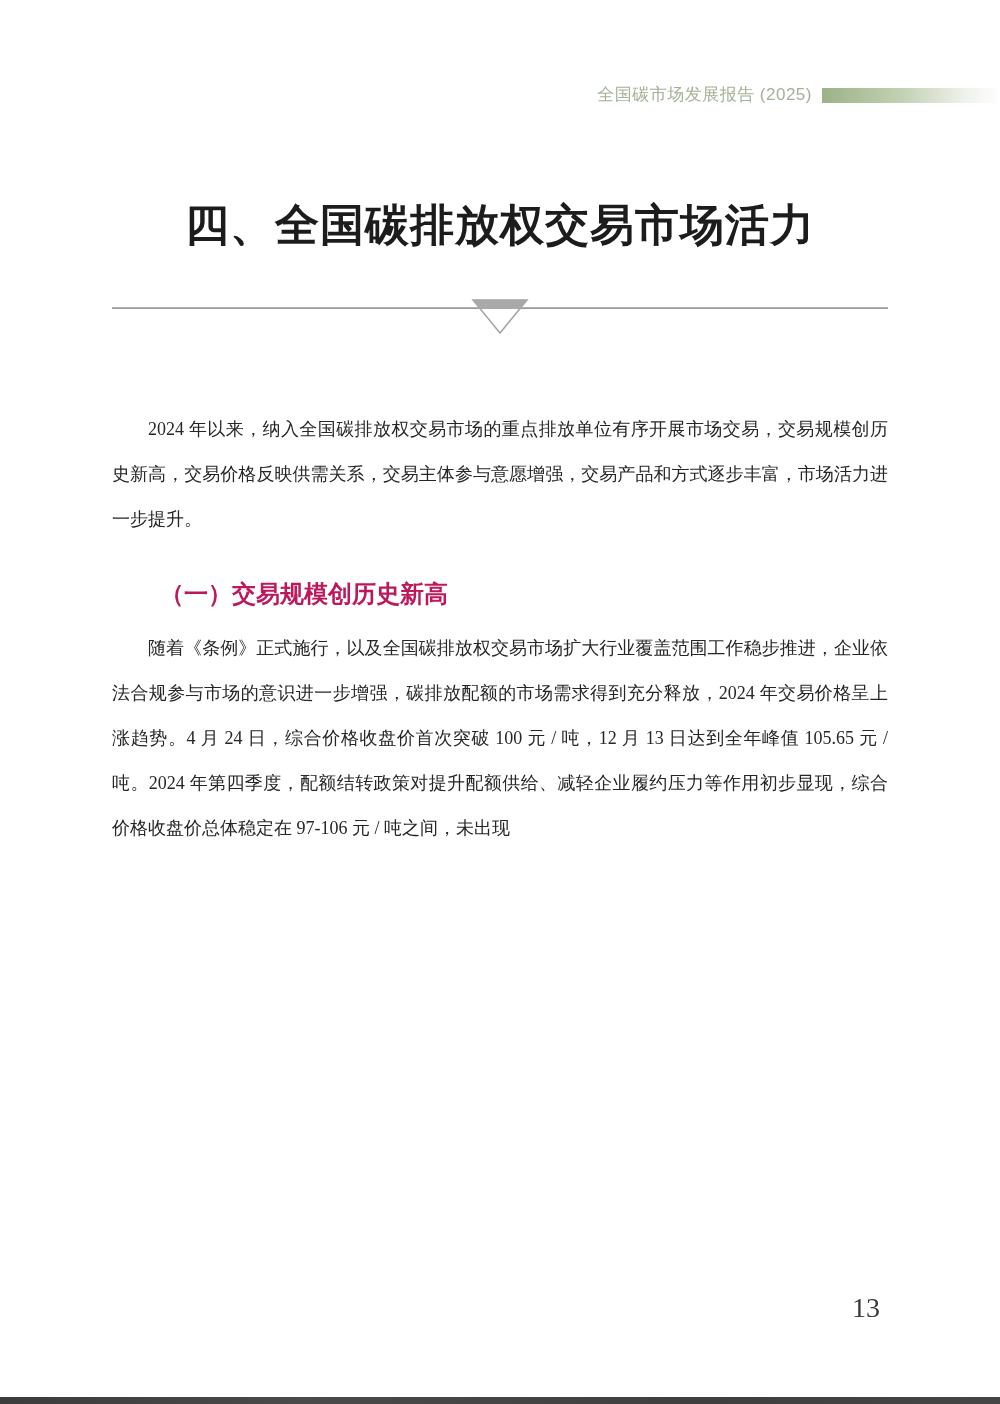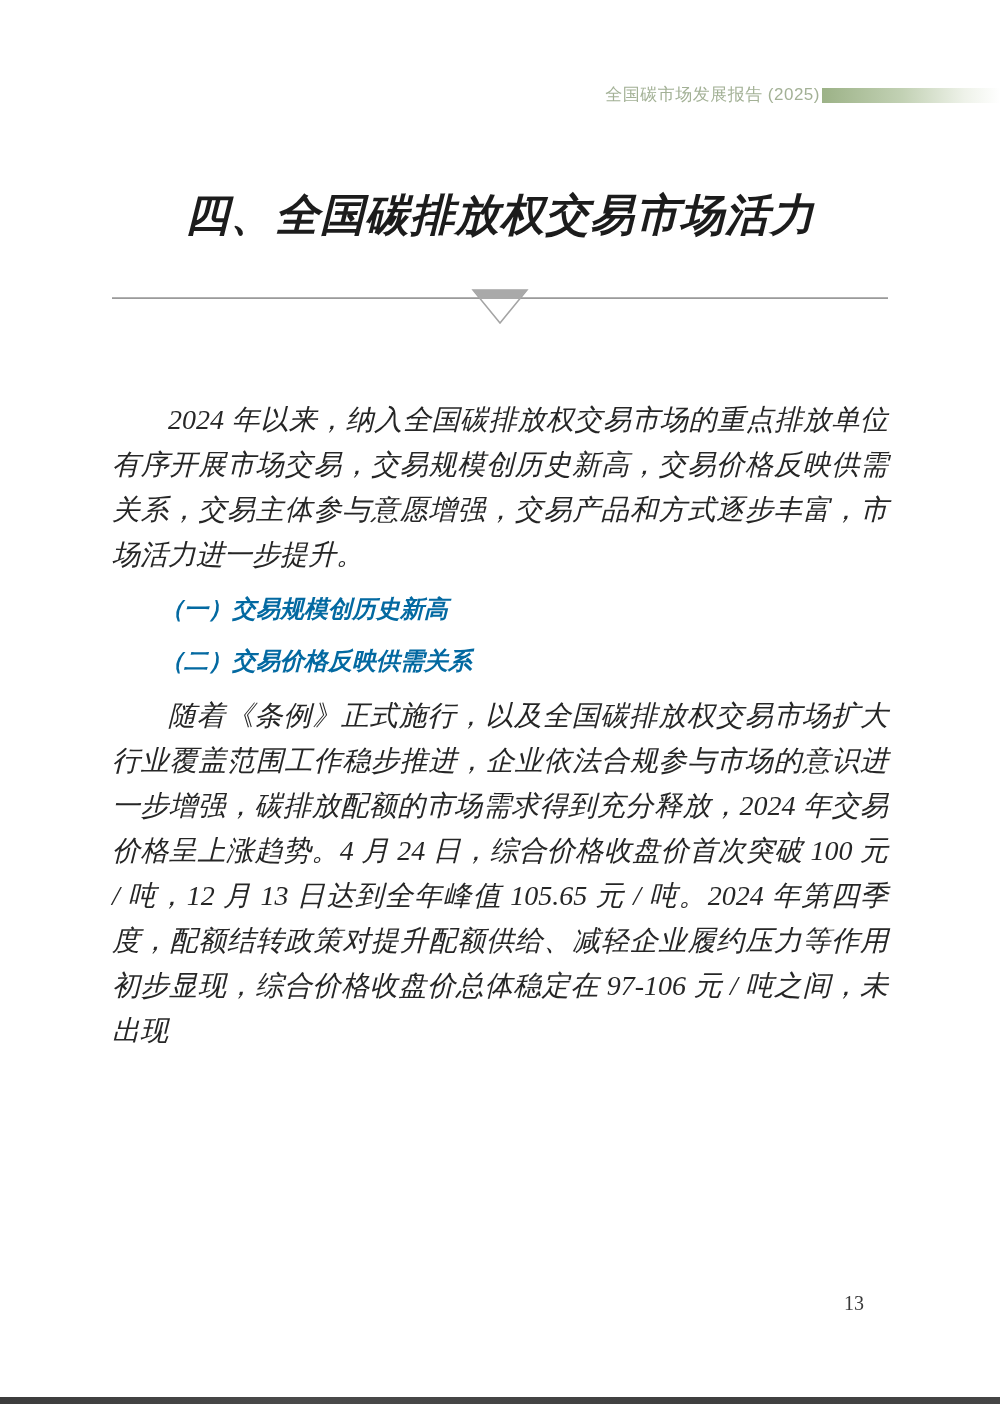--- a/index.html
+++ b/index.html
@@ -16,45 +16,44 @@
   
   .header {
     position: absolute;
     top: 86px;
     left: 0;
     width: 1000px;
     height: 18px;
   }
   .header-title {
     position: absolute;
-    right: 180px;
+    right: 188px;
     top: 0;
     font-family: "Liberation Sans", "DejaVu Sans", sans-serif;
     font-size: 17px;
     line-height: 18px;
     color: #a3b196;
     letter-spacing: 0.5px;
     white-space: nowrap;
   }
   .header-bar {
     position: absolute;
     left: 822px;
     top: 2px;
     width: 178px;
     height: 15px;
     background: linear-gradient(to right, #9cb287 0%, #c2d1b4 45%, #eef2e9 80%, #ffffff 100%);
   }
 
   
   .content {
     position: absolute;
-    top: 4px;
+    top: 14px;
     left: 112px;
     width: 776px;
-    font-style: italic;
   }
 
   .chapter-title {
     margin-top: 180px;
     text-align: center;
     font-size: 44px;
     line-height: 63px;
     font-weight: 900;
     color: #1c1c1c;
     letter-spacing: 1px;
@@ -67,46 +66,46 @@
     background: linear-gradient(#bdbdbd, #8f8f8f);
   }
   .divider-triangle {
     position: absolute;
     left: 50%;
     top: -9px;
     transform: translateX(-50%);
   }
 
   .para {
-    font-size: 28px;
+    font-size: 18px;
     line-height: 45px;
     text-align: justify;
     text-indent: 2em;
     color: #262626;
   }
   .intro { margin-top: 98px; }
 
   .sub-heading {
-    margin-top: 12px;
+    margin-top: 32px;
     font-size: 24px;
     line-height: 40px;
     font-weight: 700;
-    color: #0369a1;
+    color: #be185d;
     text-indent: 2em;
   }
   .section-body { margin-top: 12px; }
 
   
   .page-number {
     position: absolute;
     top: 1292px;
     right: 112px;
     width: 44px;
-    text-align: left;
-    font-size: 20px;
+    text-align: center;
+    font-size: 28px;
     color: #3a3a3a;
   }
   .bottom-strip {
     position: absolute;
     left: 0;
     bottom: 0;
     width: 1000px;
     height: 7px;
     background: linear-gradient(to right, #3c3c3c, #4a4a4a 30%, #3f3f3f 70%, #454545);
   }
@@ -130,21 +129,20 @@
       <polygon points="5,2 59,2 32,35" fill="#ffffff" stroke="#a4a4a4" stroke-width="1.5"></polygon>
       <polygon points="5,2 59,2 51,11 13,11" fill="#a9a9a9"></polygon>
     </svg>
   </div>
 
   <p class="para intro">2024 年以来，纳入全国碳排放权交易市场的重点排放单位有序开展市场交易，交易规模创历史新高，交易价格反映供需关系，交易主体参与意愿增强，交易产品和方式逐步丰富，市场活力进一步提升。</p>
 
   <h2 class="sub-heading">（一）交易规模创历史新高</h2>
 
 
-  <h2 class="sub-heading">（二）交易价格反映供需关系</h2>
 
   <p class="para section-body">随着《条例》正式施行，以及全国碳排放权交易市场扩大行业覆盖范围工作稳步推进，企业依法合规参与市场的意识进一步增强，碳排放配额的市场需求得到充分释放，2024 年交易价格呈上涨趋势。4 月 24 日，综合价格收盘价首次突破 100 元 / 吨，12 月 13 日达到全年峰值 105.65 元 / 吨。2024 年第四季度，配额结转政策对提升配额供给、减轻企业履约压力等作用初步显现，综合价格收盘价总体稳定在 97-106 元 / 吨之间，未出现</p>
 
 </div>
 
 <div class="page-number">13</div>
 
 <div class="bottom-strip"></div>
 
 </body></html>

